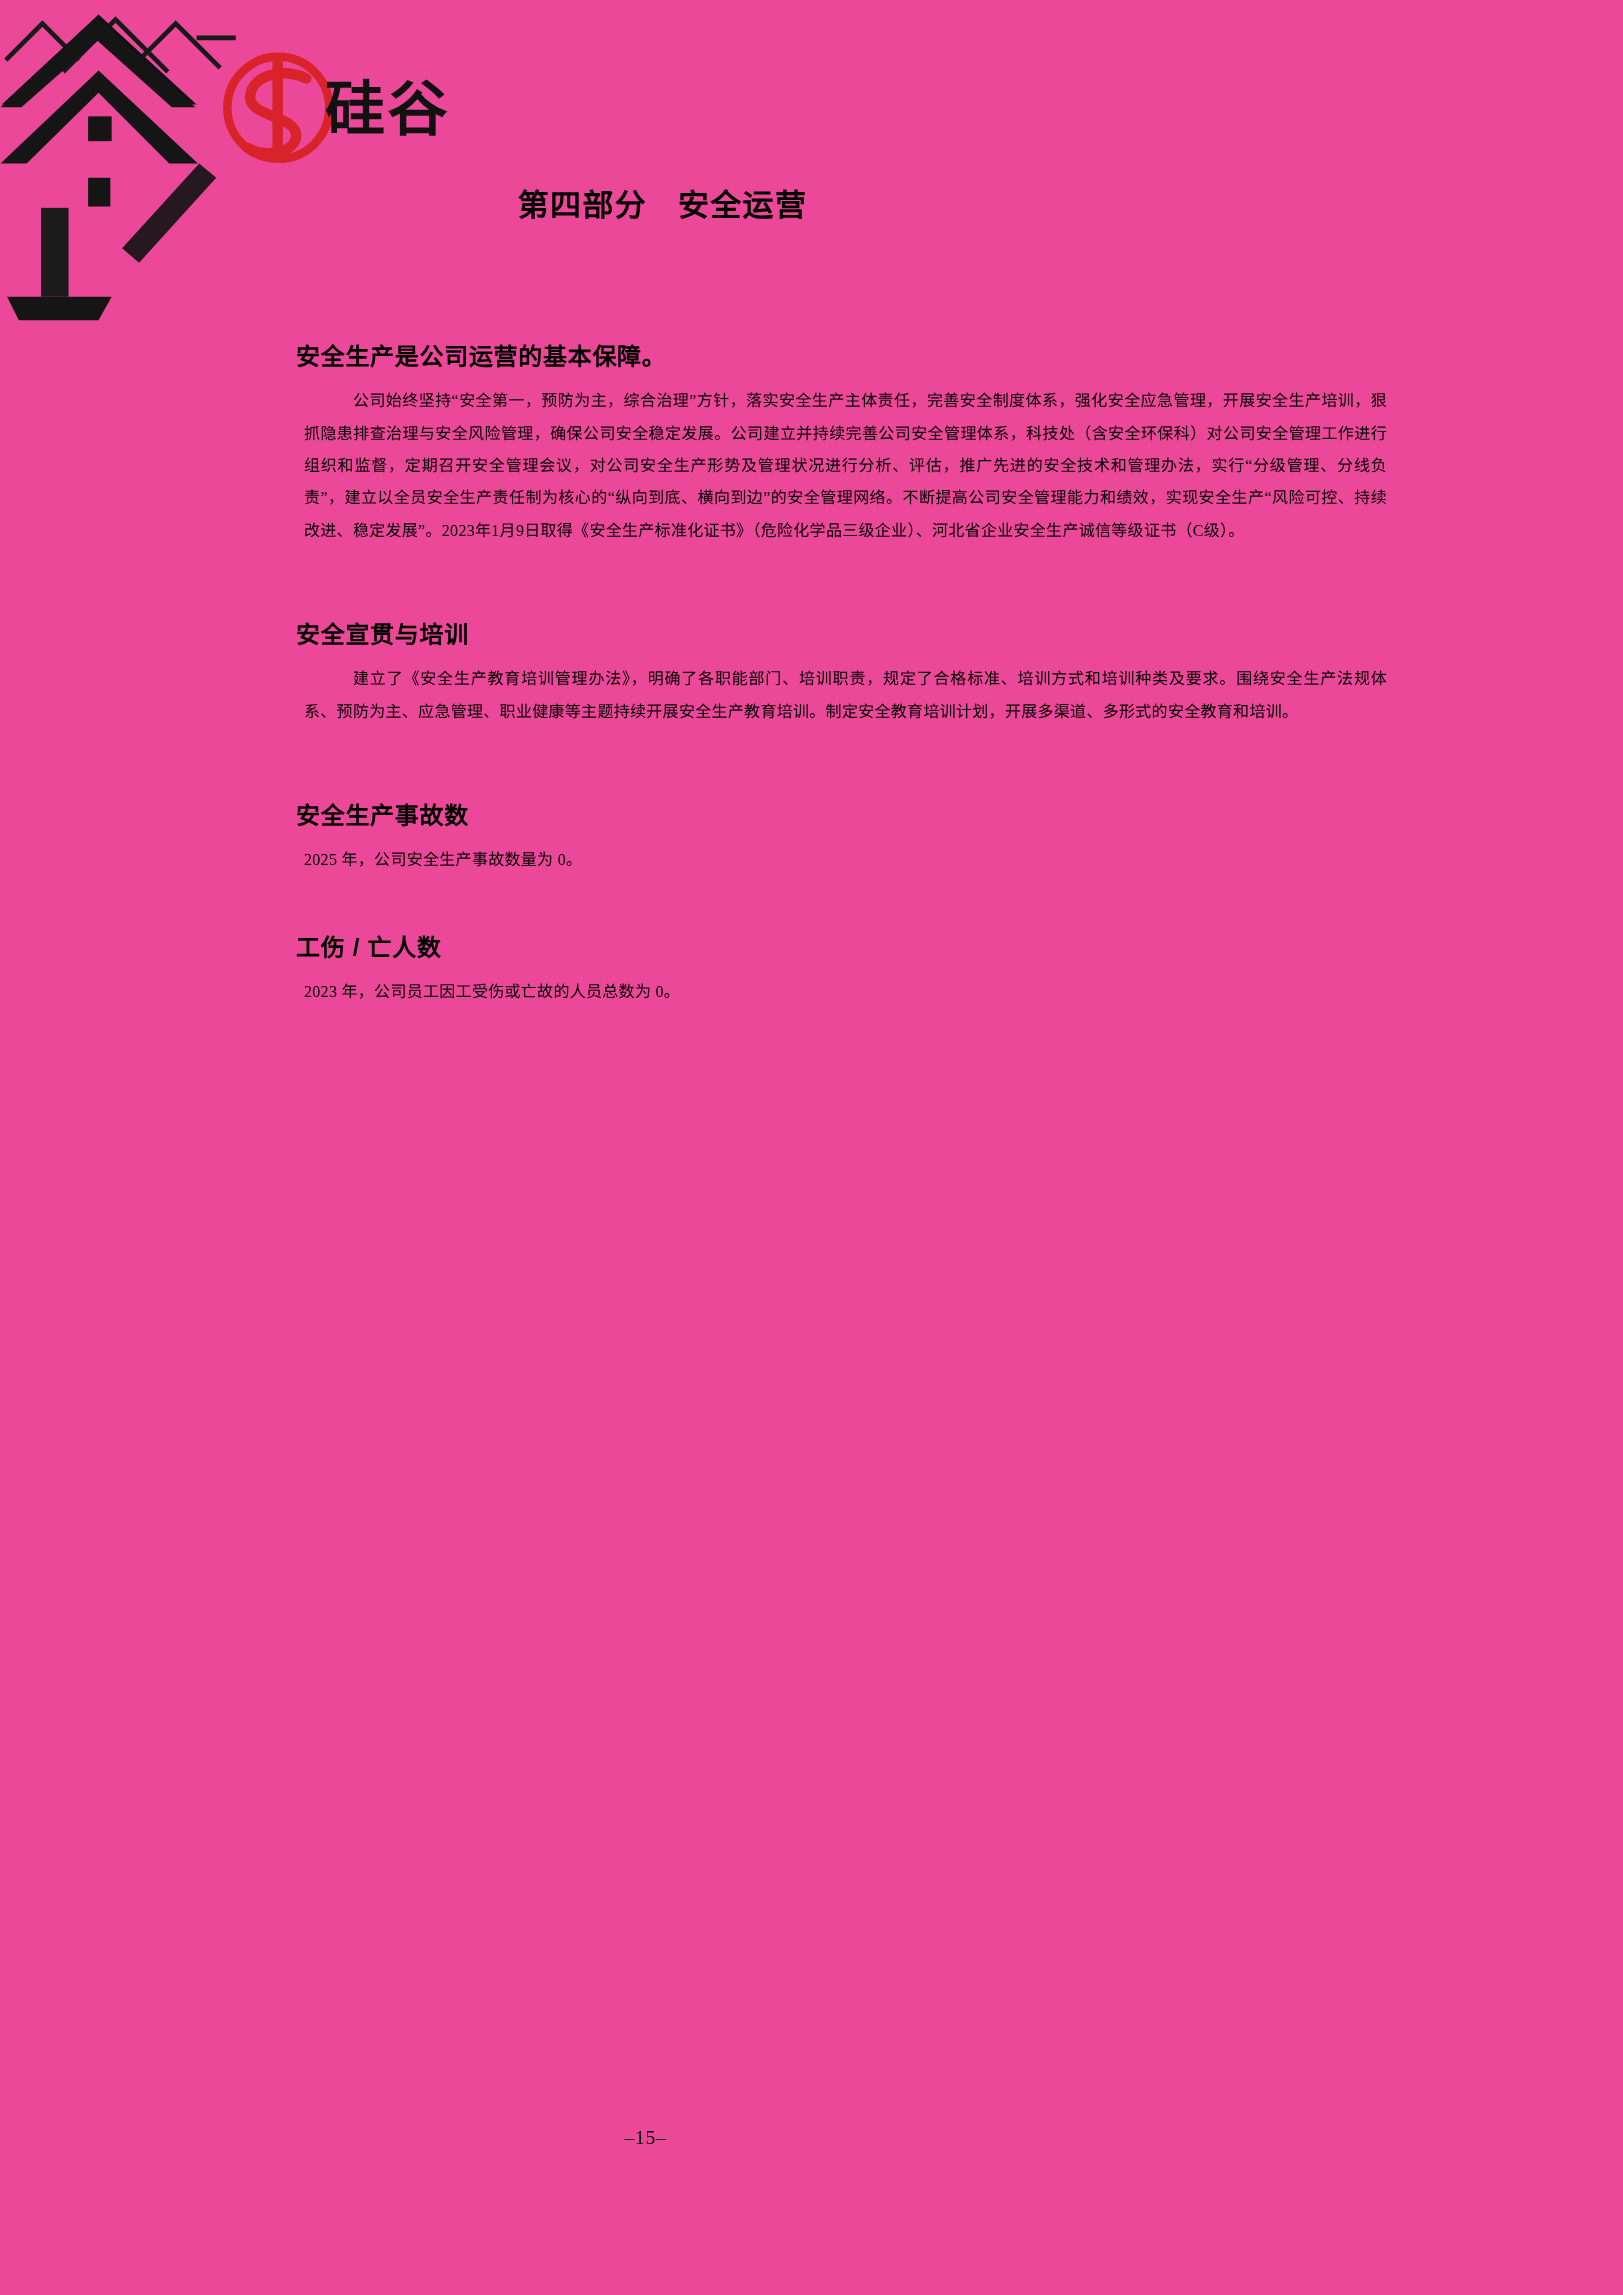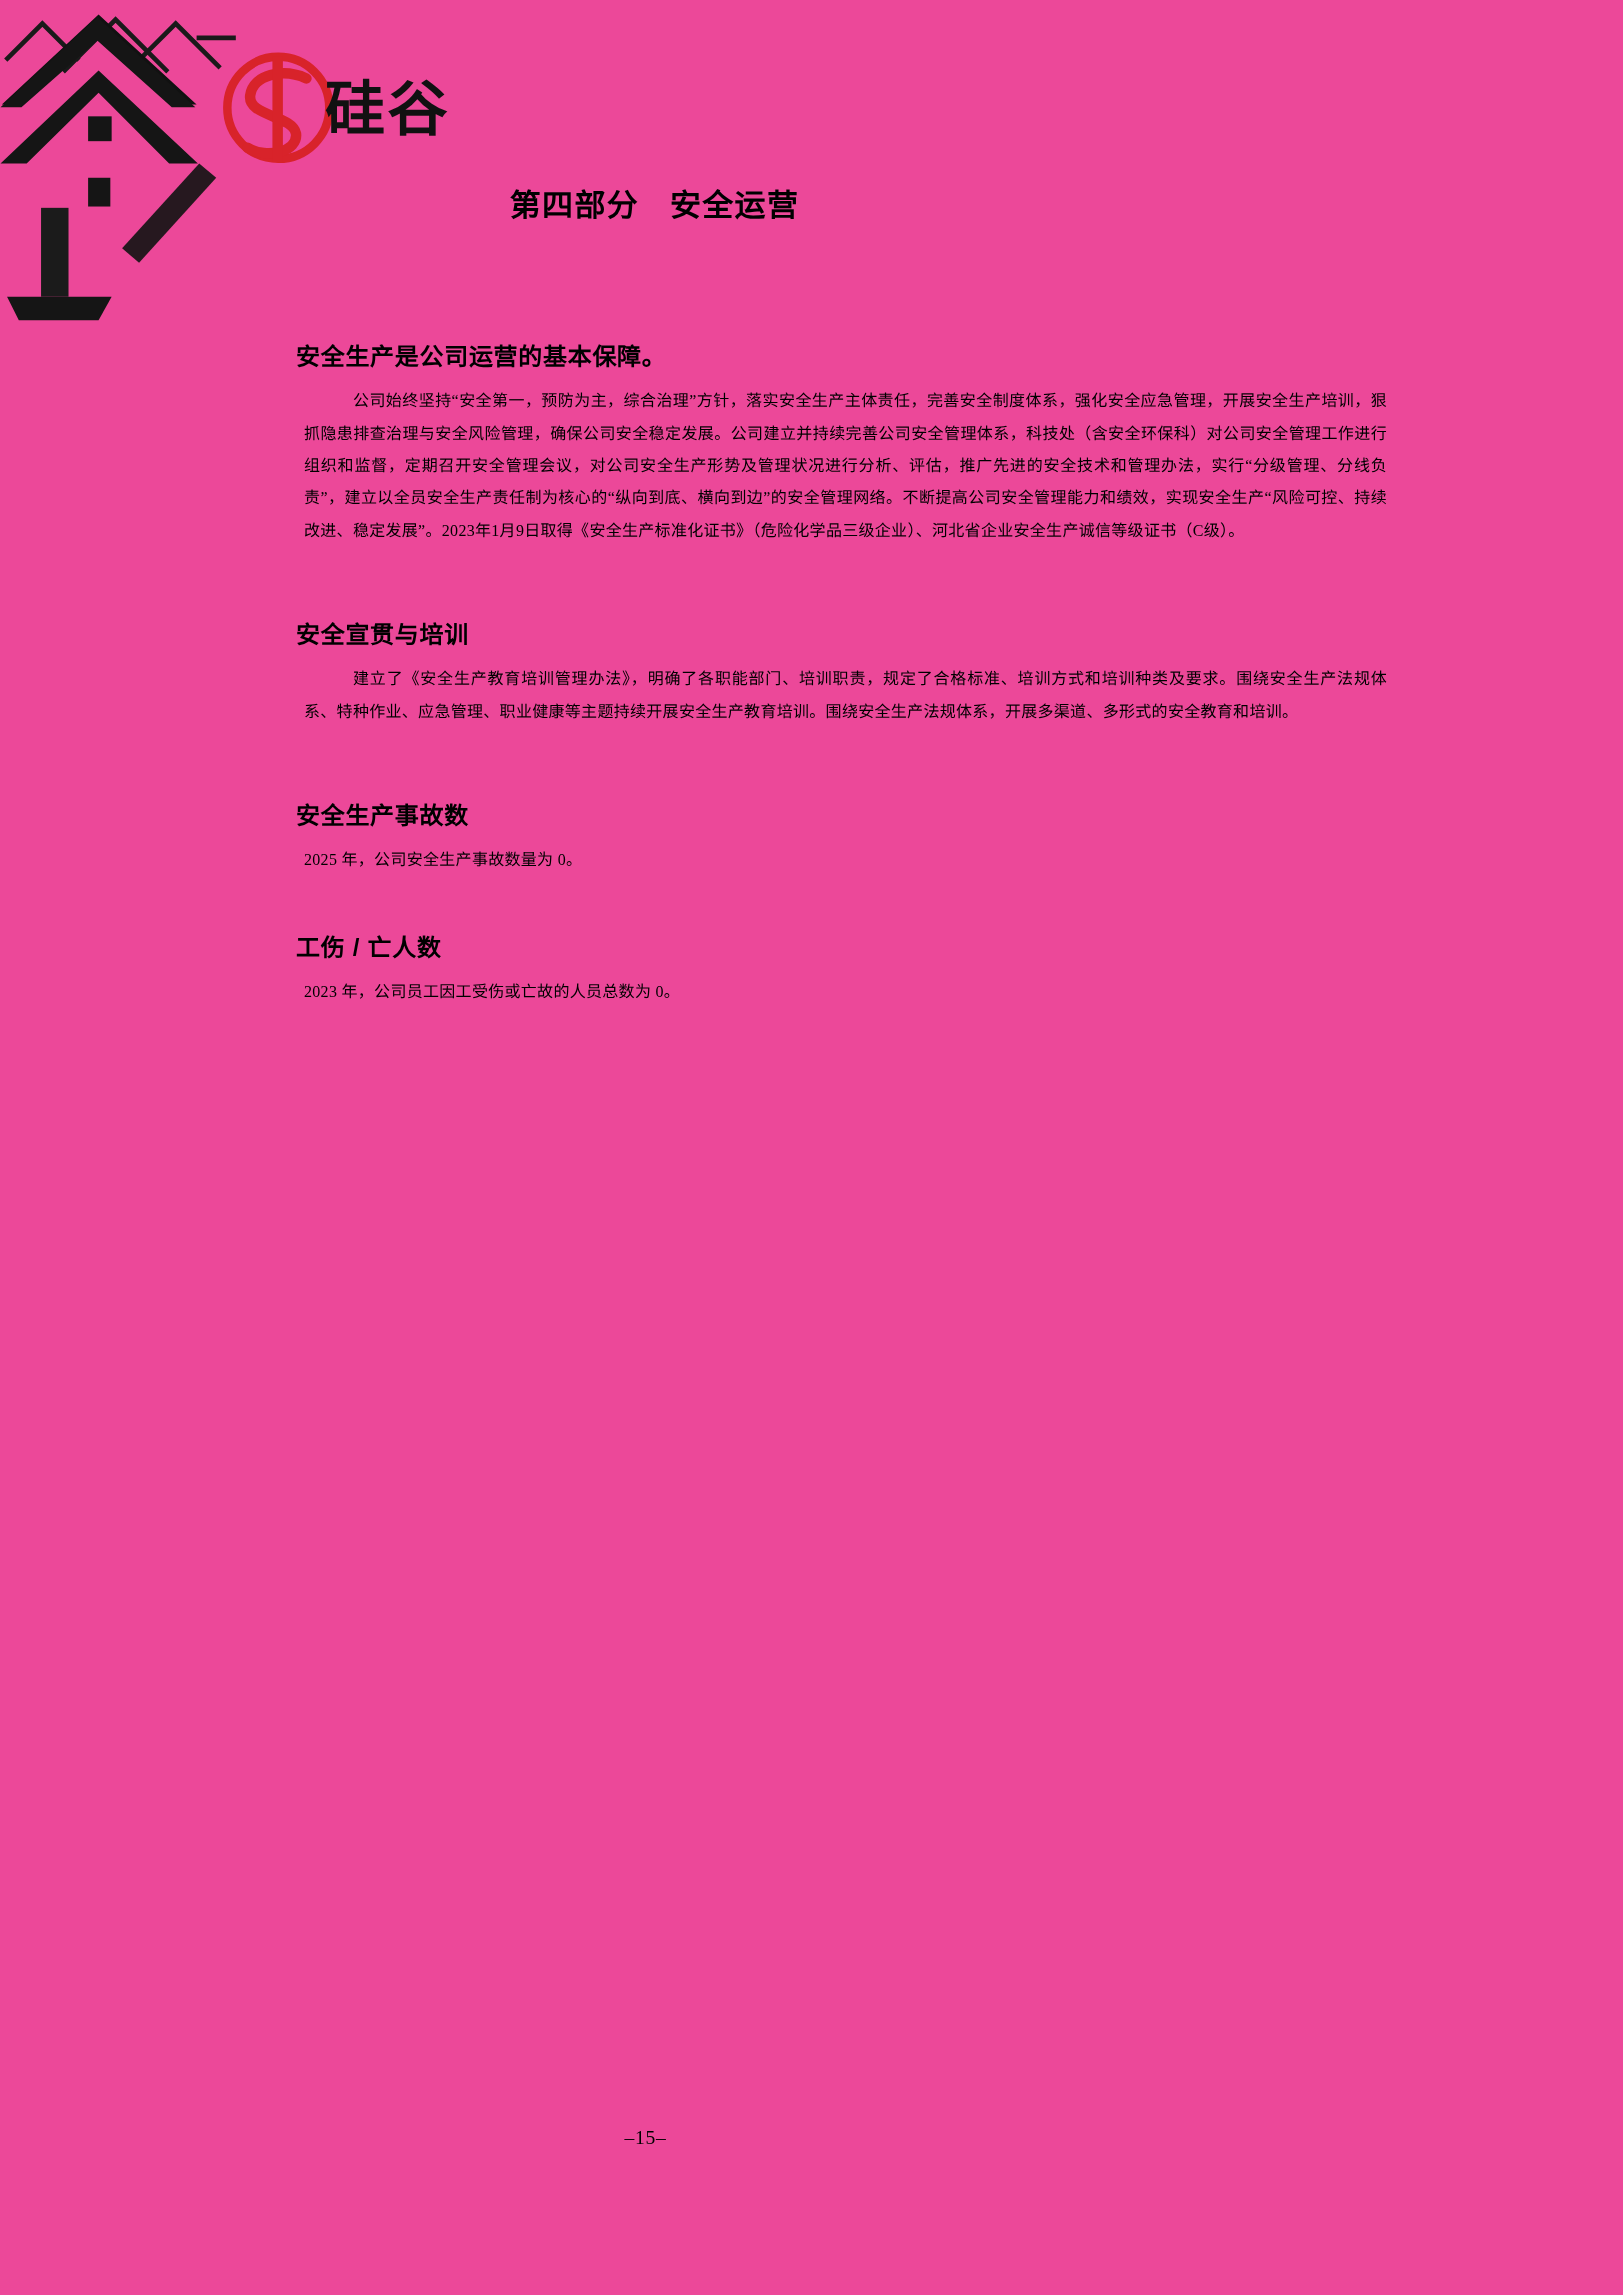--- a/index.html
+++ b/index.html
@@ -39,21 +39,21 @@
     font-family: "Liberation Sans", sans-serif;
     font-size: 60px;
     font-weight: 700;
     letter-spacing: 2.6px;
     color: #111111;
   }
 
   
   .doc-title {
     position: absolute;
-    left: 0;
+    left: 8px;
     top: 180px;
     width: 1309px;
     text-align: center;
     font-family: "Liberation Sans", sans-serif;
     font-size: 31px;
     font-weight: 700;
     letter-spacing: 1.3px;
     color: #000000;
   }
   .doc-title .gap {
@@ -153,21 +153,21 @@
   </div>
 
   <div class="content">
 
     <h2 class="sec-heading">安全生产是公司运营的基本保障。</h2>
     <p class="body indent">公司始终坚持“安全第一，预防为主，综合治理”方针，落实安全生产主体责任，完善安全制度体系，强化安全应急管理，开展安全生产培训，狠抓隐患排查治理与安全风险管理，确保公司安全稳定发展。公司建立并持续完善公司安全管理体系，科技处（含安全环保科）对公司安全管理工作进行组织和监督，定期召开安全管理会议，对公司安全生产形势及管理状况进行分析、评估，推广先进的安全技术和管理办法，实行“分级管理、分线负责”，建立以全员安全生产责任制为核心的“纵向到底、横向到边”的安全管理网络。不断提高公司安全管理能力和绩效，实现安全生产“风险可控、持续改进、稳定发展”。2023年1月9日取得《安全生产标准化证书》（危险化学品三级企业）、河北省企业安全生产诚信等级证书（C级）。</p>
 
     <div class="spacer-lg"></div>
 
     <h2 class="sec-heading">安全宣贯与培训</h2>
-    <p class="body indent">建立了《安全生产教育培训管理办法》，明确了各职能部门、培训职责，规定了合格标准、培训方式和培训种类及要求。围绕安全生产法规体系、特种作业、应急管理、职业健康等主题持续开展安全生产教育培训。围绕安全生产法规体系，开展多渠道、多形式的安全教育和培训。</p>
+    <p class="body indent">建立了《安全生产教育培训管理办法》，明确了各职能部门、培训职责，规定了合格标准、培训方式和培训种类及要求。围绕安全生产法规体系、预防为主、应急管理、职业健康等主题持续开展安全生产教育培训。制定安全教育培训计划，开展多渠道、多形式的安全教育和培训。</p>
 
     <div class="spacer-lg"></div>
 
     <h2 class="sec-heading">安全生产事故数</h2>
     <p class="body">2025 年，公司安全生产事故数量为 0。</p>
 
     <div class="spacer-md"></div>
 
     <h2 class="sec-heading">工伤 / 亡人数</h2>
     <p class="body">2023 年，公司员工因工受伤或亡故的人员总数为 0。</p>

